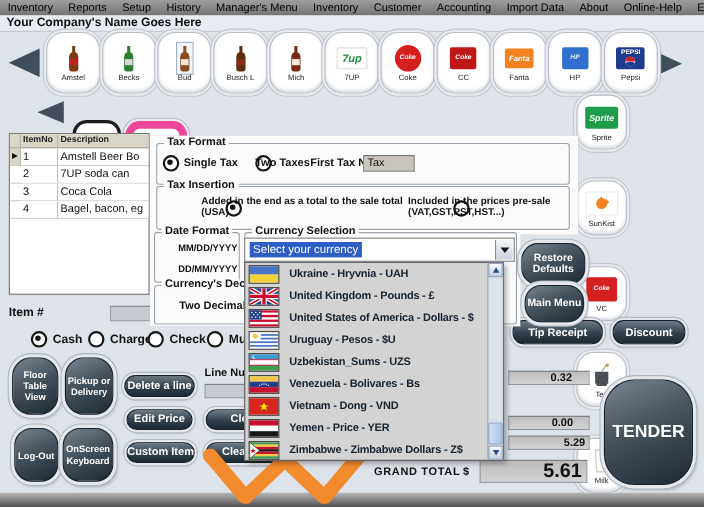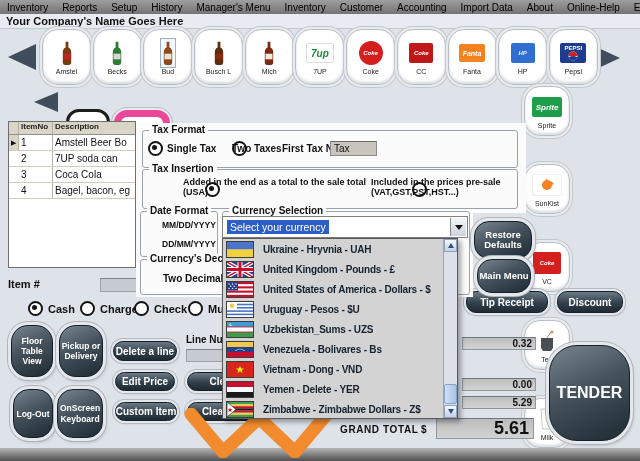--- a/index.html
+++ b/index.html
@@ -426,21 +426,21 @@
         <polygon points="13,3.5 14.2,6.3 17.3,6.4 14.9,8.3 15.8,11.3 13,9.5 10.2,11.3 11.1,8.3 8.7,6.4 11.8,6.3" fill="#ffde00"></polygon>
       </svg>
     <span>Vietnam - Dong - VND</span>
   </div>
   <div class="opt">
     <svg class="flag" viewBox="0 0 26 15">
         <rect width="26" height="5" fill="#c8102e"></rect>
         <rect y="5" width="26" height="5" fill="#fff"></rect>
         <rect y="10" width="26" height="5" fill="#1a1a1a"></rect>
       </svg>
-    <span>Yemen - Delete - YER</span>
+    <span>Yemen - Price - YER</span>
   </div>
   <div class="opt">
     <svg class="flag" viewBox="0 0 26 15">
         <g>
           <rect width="26" height="2.14" fill="#3f9e4d"></rect>
           <rect y="2.14" width="26" height="2.14" fill="#f2c94c"></rect>
           <rect y="4.28" width="26" height="2.14" fill="#c8102e"></rect>
           <rect y="6.42" width="26" height="2.14" fill="#1a1a1a"></rect>
           <rect y="8.56" width="26" height="2.14" fill="#c8102e"></rect>
           <rect y="10.7" width="26" height="2.14" fill="#f2c94c"></rect>
@@ -495,22 +495,22 @@
 <div class="abs pill" style="left:187px;top:372px;width:68px;height:17px;">Clear</div>
 <div class="abs pill" style="left:187px;top:402px;width:68px;height:17px;">Clear All</div>
 
 <svg class="abs" style="left:183px;top:408px;z-index:1;" width="152" height="50" viewBox="0 0 152 50">
   <polyline points="8,6 40,44 76,10 112,44 144,6" fill="none" stroke="#f28b2e" stroke-width="13" stroke-linecap="round" stroke-linejoin="round"></polyline>
 </svg>
 
 <div class="abs pill" style="left:466px;top:291px;width:80px;height:20px;">Tip Receipt</div>
 <div class="abs pill" style="left:557px;top:291px;width:64px;height:20px;">Discount</div>
 
-<div class="abs fld" style="left:462px;top:337px;width:74px;height:13px;font-size:10px;line-height:11px;padding-right:3px;">0.32</div>
-<div class="abs fld" style="left:462px;top:378px;width:74px;height:13px;font-size:10px;line-height:11px;padding-right:3px;">0.00</div>
+<div class="abs fld" style="left:462px;top:337px;width:74px;height:13px;font-size:10px;line-height:11px;padding-right:15px;">0.32</div>
+<div class="abs fld" style="left:462px;top:378px;width:74px;height:13px;font-size:10px;line-height:11px;padding-right:14px;">0.00</div>
 <div class="abs fld" style="left:462px;top:396px;width:74px;height:13px;font-size:10px;line-height:11px;padding-right:3px;">5.29</div>
 
 <span class="abs" style="left:340px;top:424px;font-size:10px;font-weight:bold;letter-spacing:.6px;">GRAND TOTAL</span>
 <span class="abs" style="left:421px;top:424px;font-size:10px;font-weight:bold;">$</span>
 <div class="abs fld" style="left:436px;top:418px;width:98px;height:21px;font-size:18px;line-height:19px;padding-right:4px;">5.61</div>
 
 <div class="abs dkbtn" style="left:549px;top:345px;width:79px;height:94px;font-size:16px;border-radius:28px;">TENDER</div>
 
 <div class="abs botstrip"></div>
 

